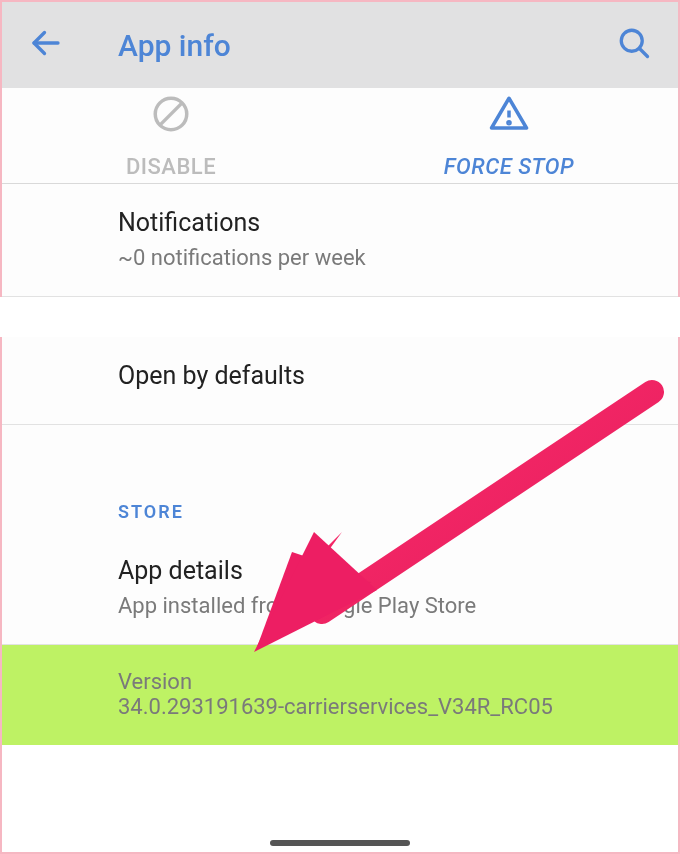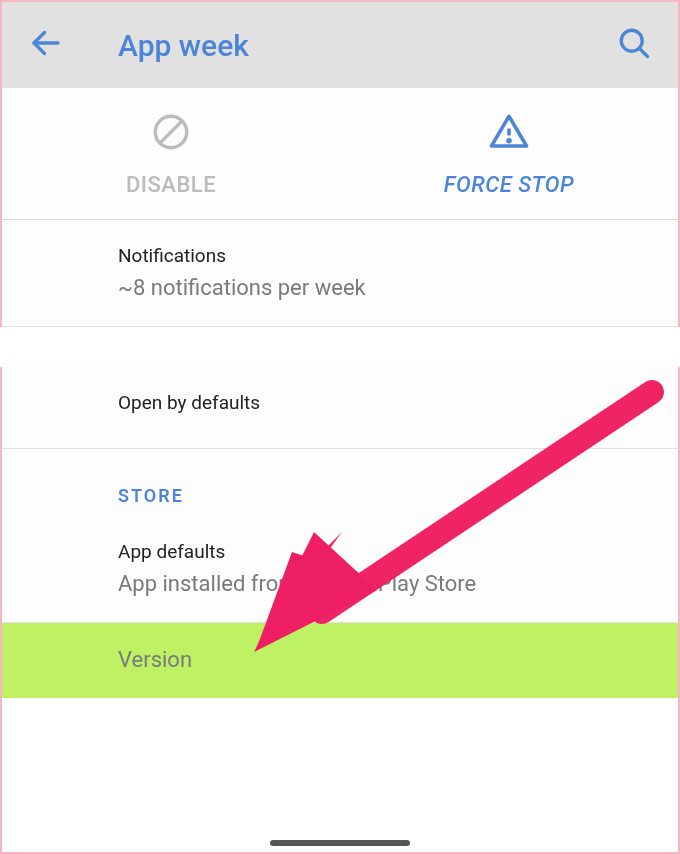--- a/index.html
+++ b/index.html
@@ -32,21 +32,21 @@
     }
     .back-icon svg { width: 36px; height: 36px; }
     .title {
       font-size: 30px;
       font-weight: 500;
       color: #4d85d6;
     }
     .search-icon svg { width: 36px; height: 36px; }
     .action-row {
       display: flex;
-      height: 132px;
+      height: 96px;
       background: #fdfdfd;
       border-bottom: 1px solid #d9d9d9;
     }
     .action {
       flex: 1;
       display: flex;
       flex-direction: column;
       align-items: center;
       justify-content: center;
       gap: 14px;
@@ -56,21 +56,21 @@
     }
     .action-disabled { color: #bcbcbc; }
     .action-enabled { color: #4d85d6; font-style: italic; }
     .action svg { width: 42px; height: 42px; }
     .section {
       padding: 24px 30px 26px 116px;
       border-bottom: 1px solid #e2e2e2;
       background: #fdfdfd;
     }
     .section-title {
-      font-size: 19px;
+      font-size: 25px;
       font-weight: 400;
       color: #222;
       margin-bottom: 8px;
     }
     .section-sub {
       font-size: 22px;
       color: #7a7a7a;
     }
     .gap-white {
       height: 40px;
@@ -79,20 +79,21 @@
     }
     .store-header {
       padding: 36px 30px 10px 116px;
       background: #fdfdfd;
     }
     .store-label {
       font-size: 18px;
       font-weight: 600;
       letter-spacing: 2px;
       color: #4d85d6;
+      margin-top: 40px;
     }
     .version-section {
       padding: 24px 30px 26px 116px;
       background: #bef264;
     }
     .nav-bar {
       position: absolute;
       bottom: 6px;
       left: 50%;
       transform: translateX(-50%);
@@ -114,21 +115,21 @@
 
 <div class="frame">
   <div class="header">
     <div class="header-left">
       <span class="back-icon">
         <svg viewBox="0 0 24 24" fill="none" stroke="#4d85d6" stroke-width="2.2" stroke-linecap="round" stroke-linejoin="round">
           <line x1="20" y1="12" x2="4" y2="12"></line>
           <polyline points="11 5 4 12 11 19"></polyline>
         </svg>
       </span>
-      <span class="title">App week</span>
+      <span class="title">App info</span>
     </div>
     <span class="search-icon">
       <svg viewBox="0 0 24 24" fill="none" stroke="#4d85d6" stroke-width="2.2" stroke-linecap="round">
         <circle cx="10.5" cy="10.5" r="7"></circle>
         <line x1="21" y1="21" x2="15.5" y2="15.5"></line>
       </svg>
     </span>
   </div>
 
   <div class="action-row">
@@ -148,40 +149,41 @@
           <line x1="12" y1="10" x2="12" y2="14"></line>
           <circle cx="12" cy="17" r="0.6" fill="#4d85d6"></circle>
         </svg>
       </span>
       <span>FORCE STOP</span>
     </div>
   </div>
 
   <div class="section">
     <div class="section-title">Notifications</div>
-    <div class="section-sub">~8 notifications per week</div>
+    <div class="section-sub">~0 notifications per week</div>
   </div>
 
   <div class="gap-white"></div>
 
   <div class="section">
     <div class="section-title">Open by defaults</div>
   </div>
 
   <div class="store-header">
     <div class="store-label">STORE</div>
   </div>
 
   <div class="section">
-    <div class="section-title">App defaults</div>
+    <div class="section-title">App details</div>
     <div class="section-sub">App installed from Google Play Store</div>
   </div>
 
   <div class="version-section">
     <div class="section-sub">Version</div>
+    <div class="section-sub">34.0.293191639-carrierservices_V34R_RC05</div>
   </div>
 
   <div class="nav-bar"></div>
 
   <div class="arrow-overlay">
     <svg width="440" height="290" viewBox="0 0 440 290">
       <defs>
         <linearGradient id="ag" x1="0" y1="0" x2="1" y2="1">
           <stop offset="0%" stop-color="#ff2a6d"></stop>
           <stop offset="100%" stop-color="#e01e5a"></stop>

